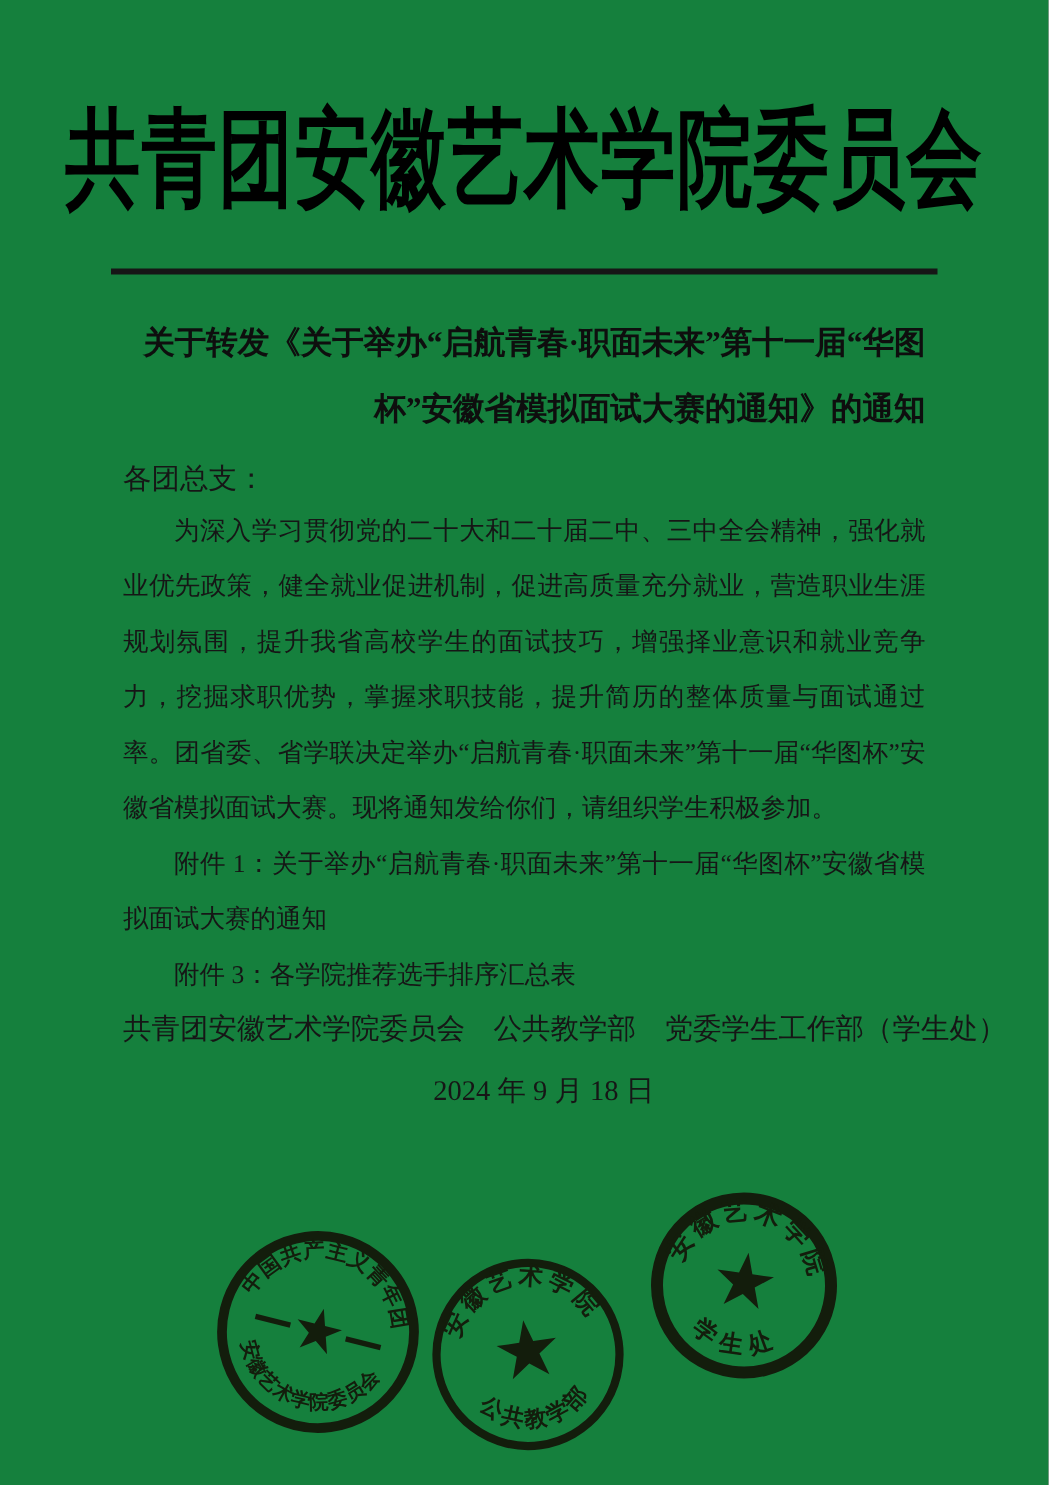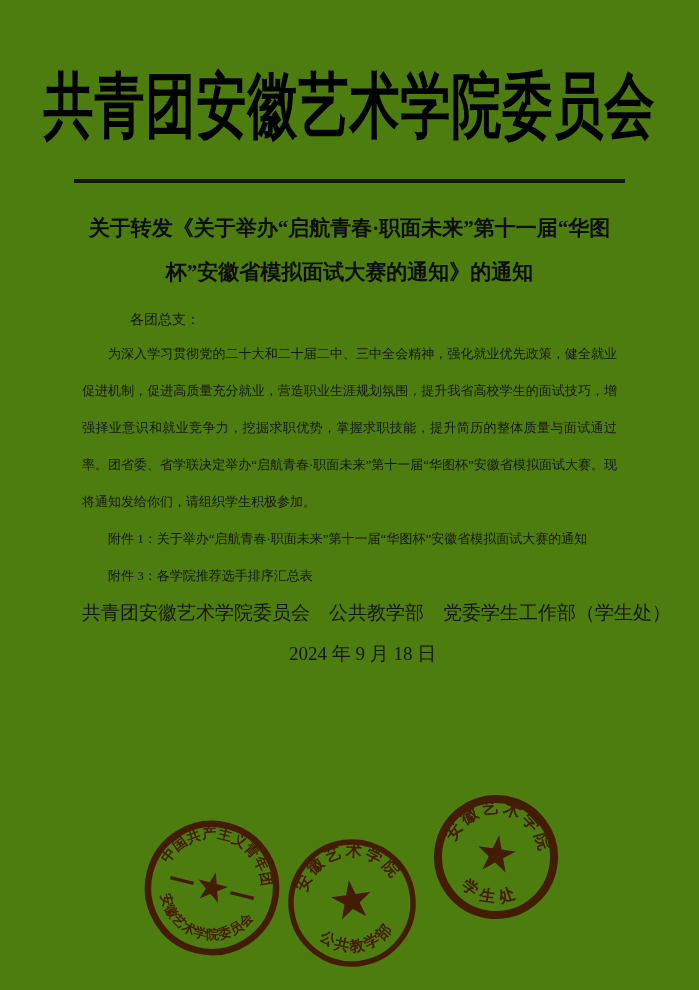--- a/index.html
+++ b/index.html
@@ -1,21 +1,21 @@
 <!DOCTYPE html>
 <html><head>
 <meta charset="utf-8">
 <style>
   html, body { margin: 0; padding: 0; background: #9a9a9a; }
   .page {
     position: relative;
     width: 699px;
     height: 990px;
     margin: 0 auto;
-    background: #4d7c0f;
+    background: #15803d;
     overflow: hidden;
     font-family: "Liberation Serif", "DejaVu Serif", serif;
     color: #161616;
   }
   .content { padding: 0 82px; }
   .cn { word-break: break-all; }
 
   .org-header {
     margin-top: 52px;
     height: 118px;
@@ -33,32 +33,31 @@
   .rule {
     height: 4px;
     background: #161616;
     margin: 9px -8px 0 -8px;
   }
   .doc-title {
     margin-top: 24px;
     font-size: 21px;
     font-weight: bold;
     line-height: 2.08;
-    text-align: center;
+    text-align: right;
     color: #0e0e0e;
   }
   .greeting {
     margin-top: 11px;
-    font-size: 14px;
+    font-size: 19px;
     line-height: 30px;
-    margin-left: 48px;
   }
   .para {
     margin: 0;
-    font-size: 13px;
+    font-size: 17px;
     line-height: 37px;
     text-indent: 2em;
     text-align: justify;
   }
   .attachment { margin: 0; }
   .signature {
     margin: 0;
     font-size: 19px;
     line-height: 37px;
     white-space: nowrap;

